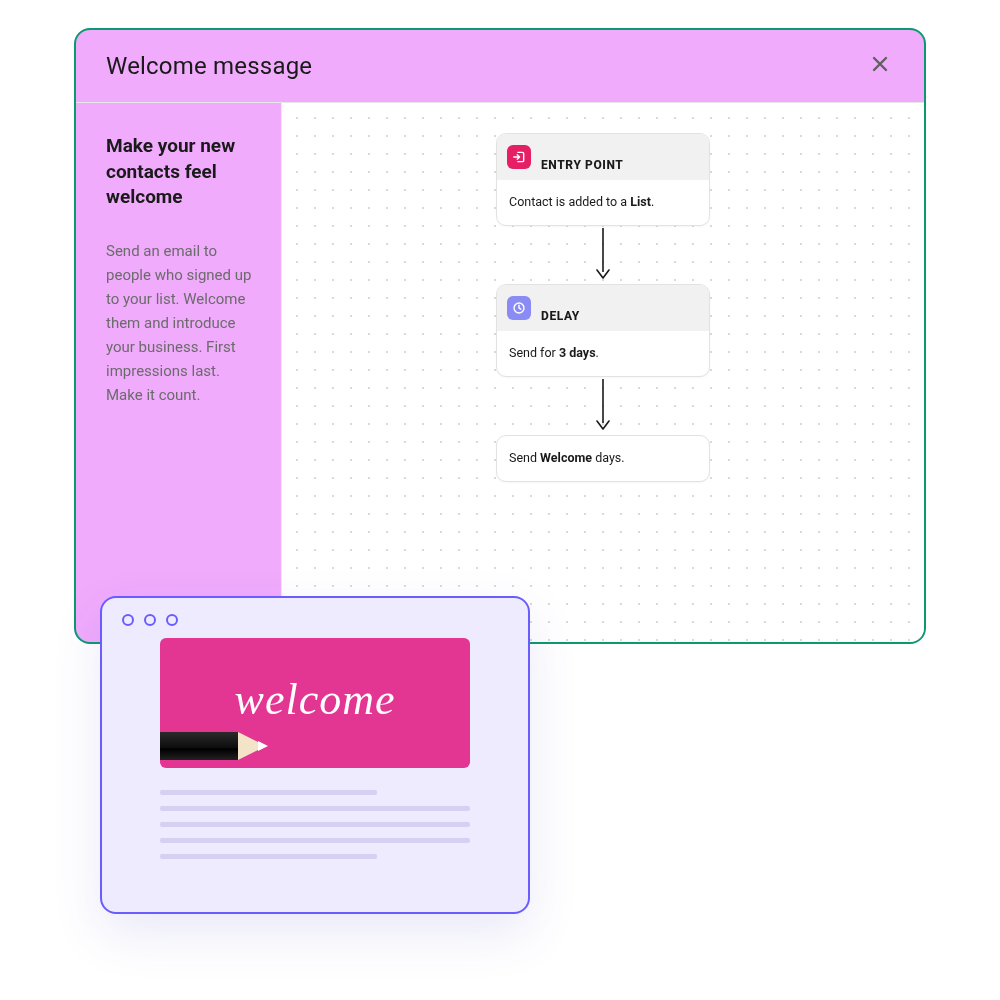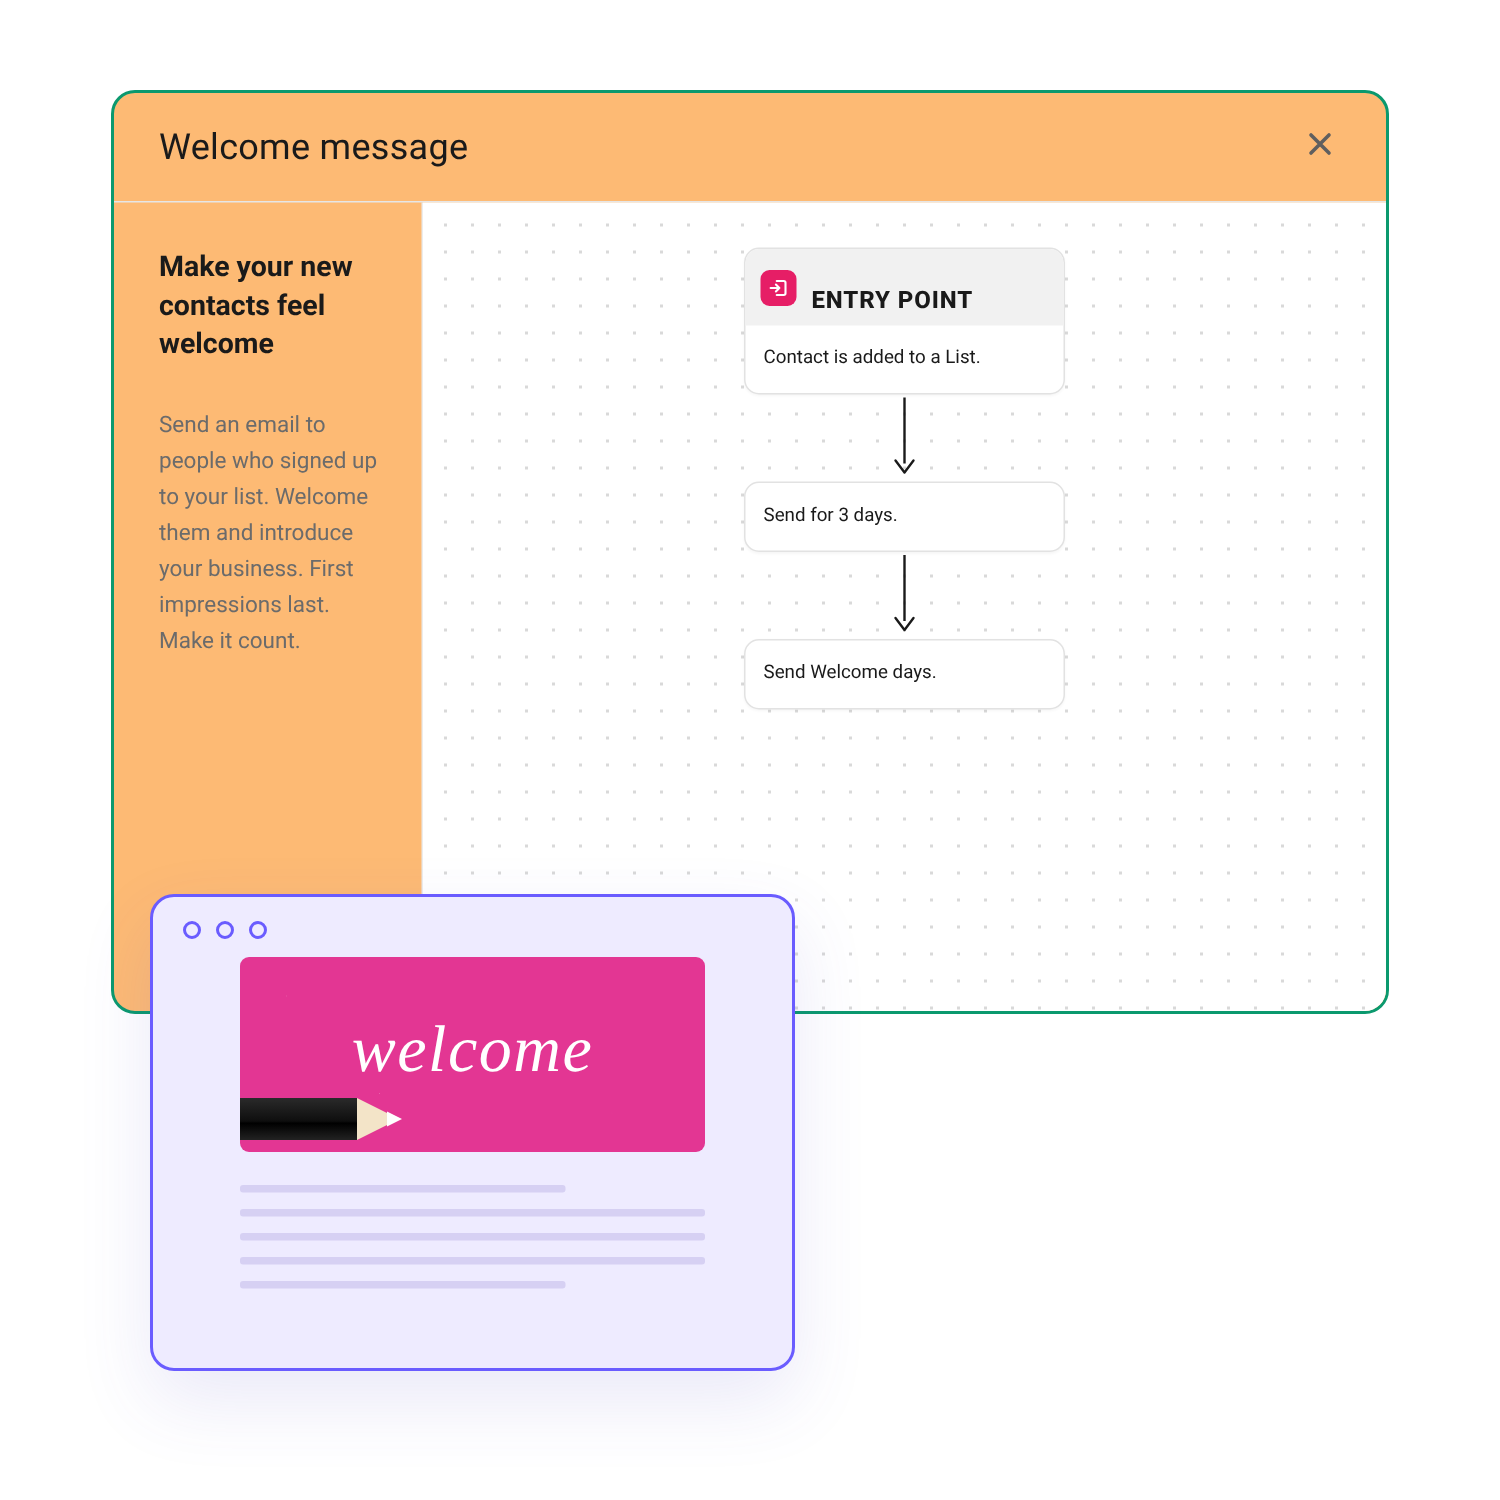--- a/index.html
+++ b/index.html
@@ -7,26 +7,26 @@
     font-family: -apple-system, BlinkMacSystemFont, "Segoe UI", Roboto, Helvetica, Arial, sans-serif;
     background: #ffffff;
     width: 1000px;
     height: 1000px;
     position: relative;
   }
 
   .modal {
     position: absolute;
     left: 74px;
-    top: 60px;
+    top: 28px;
     width: 852px;
     height: 616px;
     border: 2px solid #0b996e;
     border-radius: 16px;
-    background: #fdba74;
+    background: #f0abfc;
     overflow: hidden;
   }
 
   .modal-header {
     display: flex;
     align-items: center;
     justify-content: space-between;
     padding: 22px 30px;
     border-bottom: 1px solid #e6e6e6;
   }
@@ -116,32 +116,32 @@
     display: flex;
     align-items: center;
     justify-content: center;
     flex-shrink: 0;
   }
   .node-icon svg { display: block; }
   .icon-entry { background: #e61e66; }
   .icon-delay { background: #8b8bf5; }
   .icon-action { background: #13c4a3; }
   .node-title {
-    font-size: 16px;
+    font-size: 12px;
     font-weight: 800;
     letter-spacing: 0.6px;
     color: #1a1a1a;
     margin-top: 16px;
   }
   .node-desc {
     padding: 14px 12px 16px 12px;
     font-size: 12.5px;
     color: #1a1a1a;
   }
-  .node-desc b { font-weight: 400; }
+  .node-desc b { font-weight: 700; }
 
   .arrow {
     height: 58px;
     display: flex;
     align-items: center;
     justify-content: center;
   }
 
   
   .preview-card {
@@ -282,20 +282,29 @@
         </div>
 
         <div class="arrow">
           <svg width="16" height="58" viewBox="0 0 16 58">
             <line x1="8" y1="2" x2="8" y2="46" stroke="#1a1a1a" stroke-width="1.6"></line>
             <path d="M2 44 L8 52 L14 44" fill="none" stroke="#1a1a1a" stroke-width="1.6" stroke-linecap="round" stroke-linejoin="round"></path>
           </svg>
         </div>
 
         <div class="node">
+          <div class="node-header">
+            <span class="node-icon icon-delay">
+              <svg width="14" height="14" viewBox="0 0 24 24" fill="none">
+                <circle cx="12" cy="12" r="8.5" stroke="#fff" stroke-width="2.4"></circle>
+                <path d="M12 7 V12 L15 14" stroke="#fff" stroke-width="2.4" stroke-linecap="round" stroke-linejoin="round"></path>
+              </svg>
+            </span>
+            <span class="node-title">DELAY</span>
+          </div>
           <div class="node-desc">
             <span>Send for </span><b>3 days</b><span>.</span>
           </div>
         </div>
 
         <div class="arrow">
           <svg width="16" height="58" viewBox="0 0 16 58">
             <line x1="8" y1="2" x2="8" y2="46" stroke="#1a1a1a" stroke-width="1.6"></line>
             <path d="M2 44 L8 52 L14 44" fill="none" stroke="#1a1a1a" stroke-width="1.6" stroke-linecap="round" stroke-linejoin="round"></path>
           </svg>

